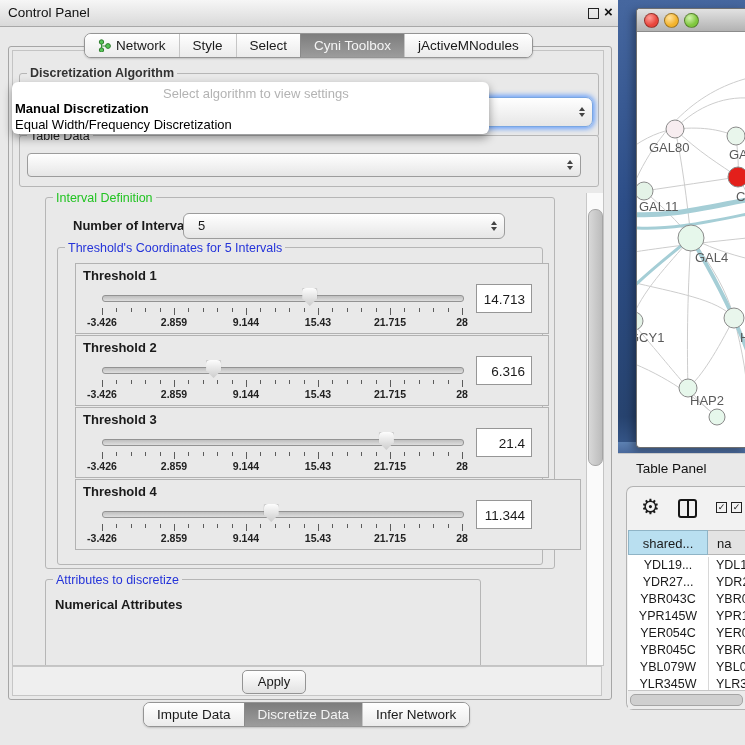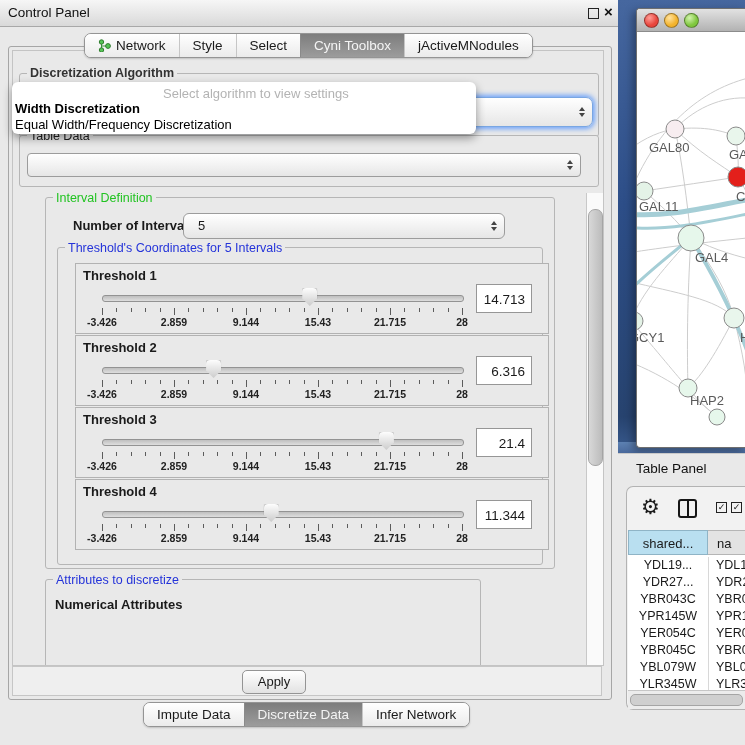--- a/index.html
+++ b/index.html
@@ -25,21 +25,21 @@
   .group-title{position:absolute;padding:0 3px;background:#e9e9e9;font-size:12.5px;white-space:nowrap;}
   .combo{background:linear-gradient(#ffffff,#e6e6e6);border:1px solid #9c9c9c;border-radius:4px;
          line-height:20px;}
   .combo .cval{position:absolute;left:10px;top:0;white-space:nowrap;}
   .stepper{position:absolute;right:7px;top:50%;transform:translateY(-50%);display:flex;flex-direction:column;gap:2px;}
   .stepper i{display:block;width:0;height:0;border-left:3.5px solid transparent;border-right:3.5px solid transparent;}
   .stepper .up{border-bottom:4.5px solid #444;}
   .stepper .dn{border-top:4.5px solid #444;}
   
   .popup{left:12px;top:82px;width:464px;height:52px;background:#fff;border-radius:6px;
-         box-shadow:0 4px 10px rgba(0,0,0,.4);z-index:40;}
+         box-shadow:0 4px 10px rgba(0,0,0,.4);z-index:40;padding-left:13px;}
   .popup .prompt{position:absolute;left:151px;top:4px;color:#b3b3b3;}
   .popup .pitem{position:absolute;left:3px;white-space:nowrap;color:#000;}
   
   .tbox{position:absolute;left:62px;width:472px;height:69px;border:1px solid #b2b2b2;background:#e9e9e9;}
   .tlabel{position:absolute;left:7px;top:4px;font-weight:bold;font-size:13px;}
   .track{position:absolute;left:26px;top:31px;width:360px;height:5px;border:1px solid #939393;
          border-radius:3px;background:linear-gradient(#bfbfbf,#dedede);}
   .thumb{position:absolute;top:24px;width:15px;height:18px;
          background:linear-gradient(#fdfdfd,#cccccc);border-radius:4px 4px 0 0;
          clip-path:polygon(0 0,100% 0,100% 58%,50% 100%,0 58%);
@@ -263,21 +263,21 @@
           <div class="tick" style="left: 371.6px; height: 4px;"></div>
           <div class="tick" style="left: 386px; height: 7px;"></div>
           <div class="ticklab" style="left: 26px;">-3.426</div>
           <div class="ticklab" style="left: 98px;">2.859</div>
           <div class="ticklab" style="left: 170px;">9.144</div>
           <div class="ticklab" style="left: 242px;">15.43</div>
           <div class="ticklab" style="left: 314px;">21.715</div>
           <div class="ticklab" style="left: 386px;">28</div>
           <div class="tvalue">21.4</div>
         </div>
-        <div class="tbox" style="top: 428px;">
+        <div class="tbox" style="top: 428px; padding-left: 32px;">
           <div class="tlabel">Threshold 4</div>
           <div class="track"></div>
           <div class="thumb" style="left: 187.697px;"></div>
           <div class="tick" style="left: 26px; height: 7px;"></div>
           <div class="tick" style="left: 40.4px; height: 4px;"></div>
           <div class="tick" style="left: 54.8px; height: 4px;"></div>
           <div class="tick" style="left: 69.2px; height: 4px;"></div>
           <div class="tick" style="left: 83.6px; height: 4px;"></div>
           <div class="tick" style="left: 98px; height: 7px;"></div>
           <div class="tick" style="left: 112.4px; height: 4px;"></div>
@@ -330,21 +330,21 @@
         <span>Discretize Data</span>
       </div>
       <div class="tab">
         <span>Infer Network</span>
       </div>
     </div>
 
   <div class="abs popup">
     <div class="prompt">Select algorithm to view settings</div>
     <div id="popup-items">
-        <div class="pitem bold" style="top: 19px;">Width Discretization</div>
+        <div class="pitem bold" style="top: 19px;">Manual Discretization</div>
         <div class="pitem" style="top: 35px;">Equal Width/Frequency Discretization</div>
       </div>
   </div>
 
   <div class="abs desktop"></div>
   <div class="abs desk-band"></div>
   <div class="abs net-window">
     <div class="net-titlebar">
       <span class="light" id="light-close" style="left: 7px; background: radial-gradient(circle at 35% 30%, rgb(255, 157, 151), rgb(232, 69, 60) 60%); border: 1px solid rgba(0, 0, 0, 0.35);"></span>
       <span class="light" id="light-min" style="left: 27px; background: radial-gradient(circle at 35% 30%, rgb(255, 226, 160), rgb(243, 179, 44) 60%); border: 1px solid rgba(0, 0, 0, 0.35);"></span>

